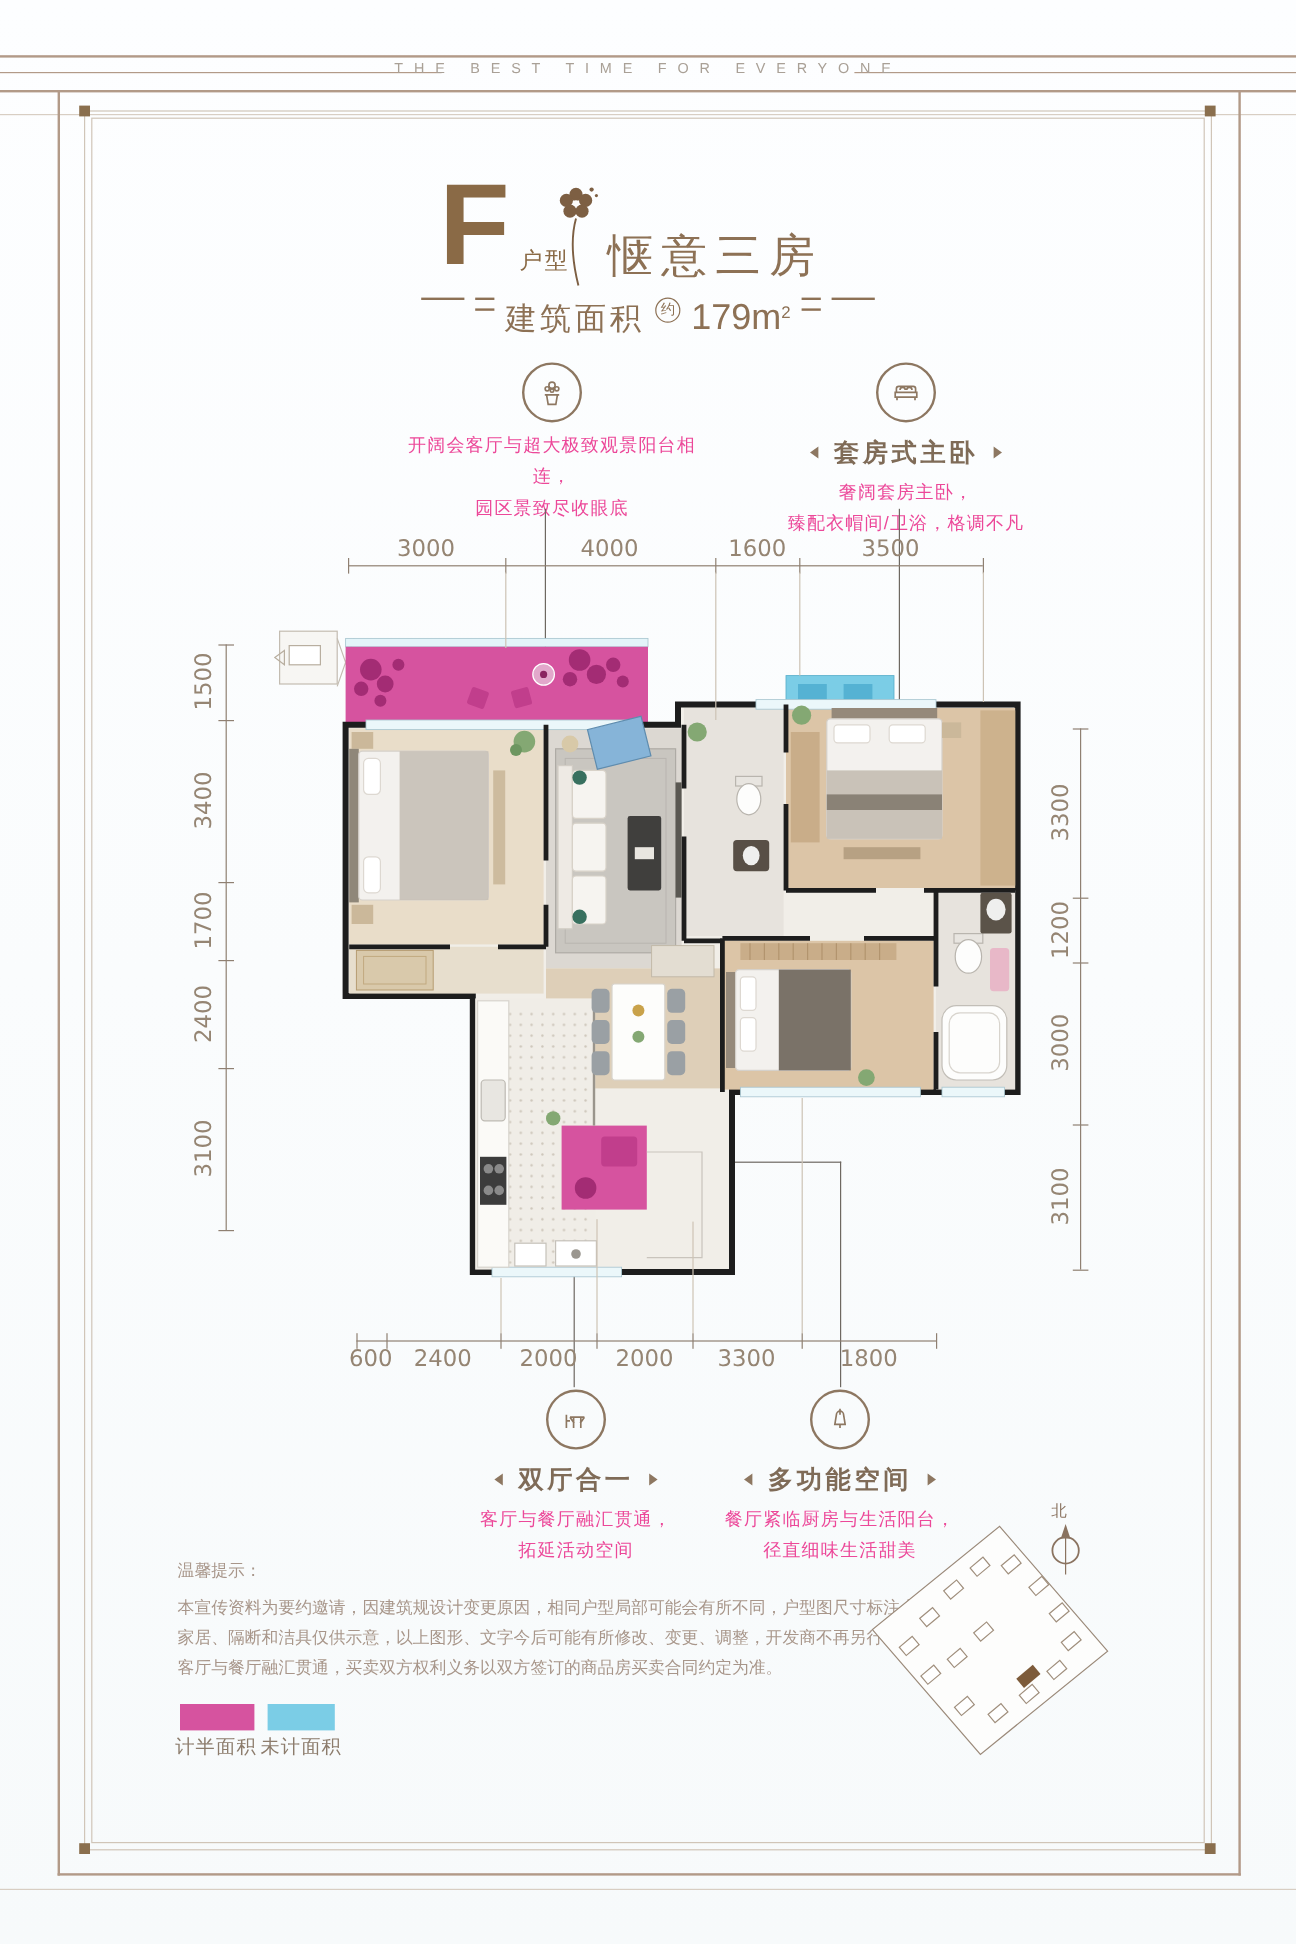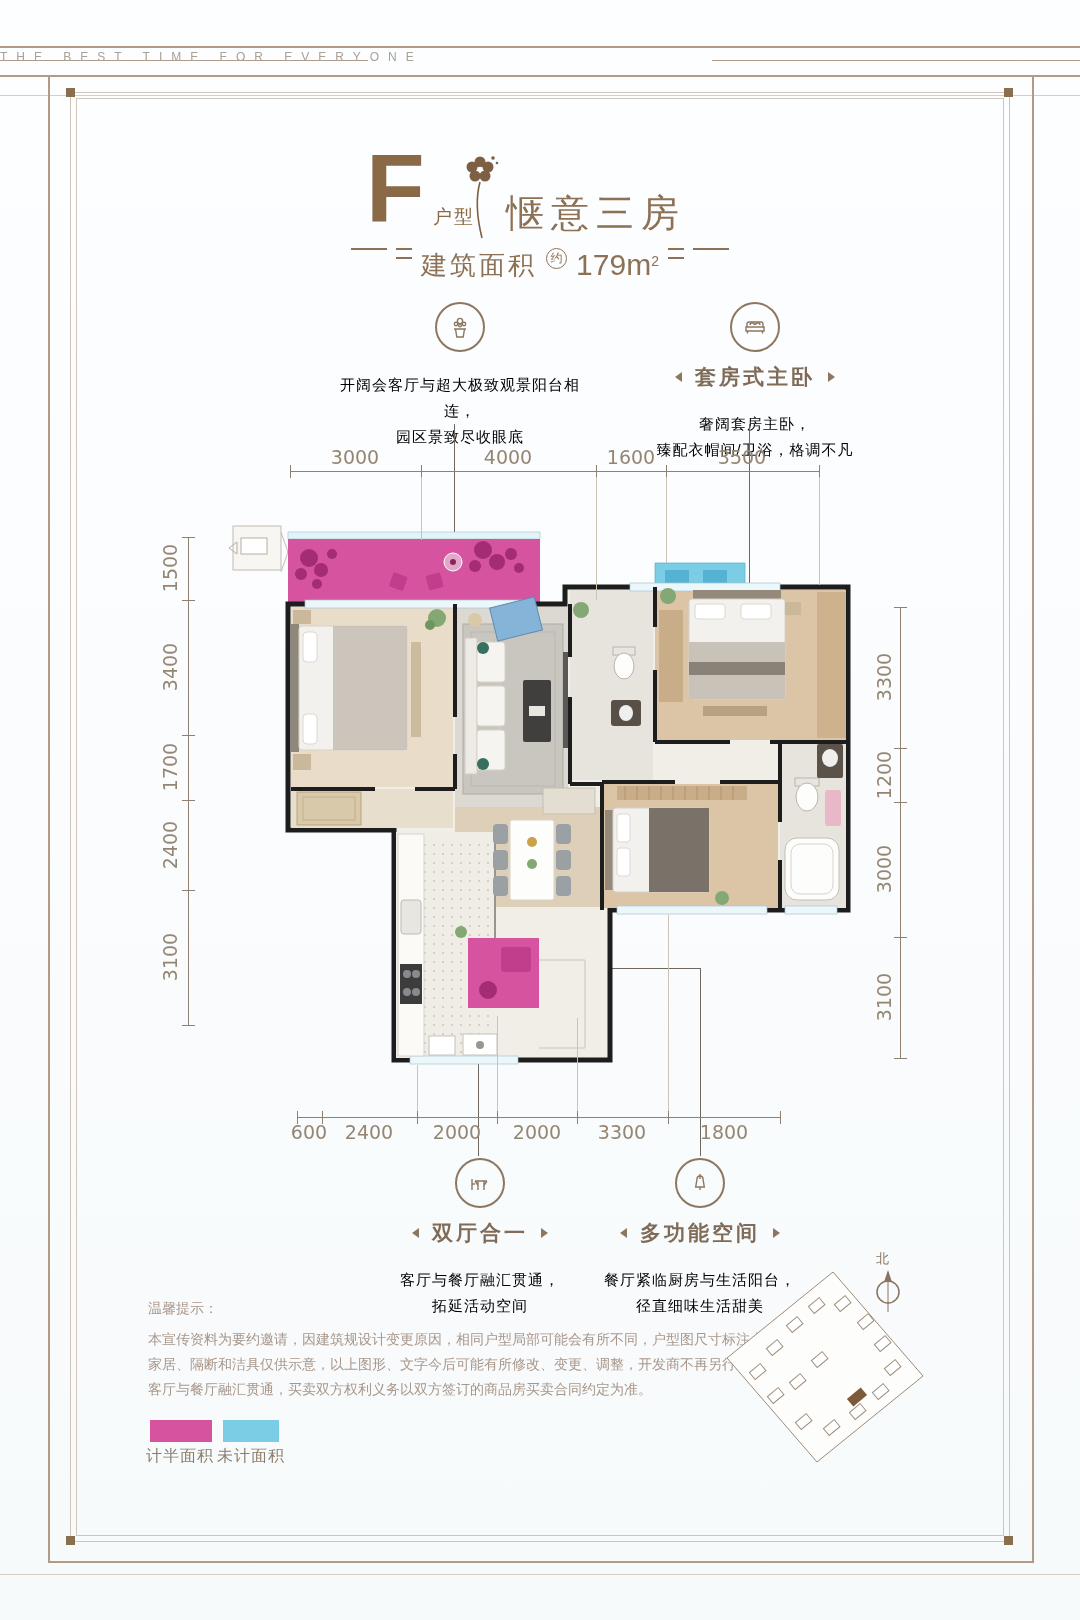--- a/index.html
+++ b/index.html
@@ -8,41 +8,41 @@
        font-family:"Liberation Sans","DejaVu Sans",sans-serif}
   .abs{position:absolute}
   .hl{position:absolute;background:#8f8072;height:1px}
   .vl{position:absolute;background:#8f8072;width:1px}
   .tkv{position:absolute;width:1px;height:13px;background:#8f8072}
   .tkh{position:absolute;width:13px;height:1px;background:#8f8072}
   .ext{position:absolute;width:1px;background:#cdc3b5}
   .dlab{position:absolute;transform:translateX(-50%);font-size:19px;color:#958573;font-family:"DejaVu Sans",sans-serif}
   .dlabv{position:absolute;transform:translate(-50%,-50%) rotate(-90deg);font-size:19px;color:#958573;font-family:"DejaVu Sans",sans-serif}
   .frame-line{position:absolute;background:#b29a88}
-  .banner-text{position:absolute;top:50px;left:0;width:100%;font-size:12px;letter-spacing:9px;color:#a9a096}
+  .banner-text{position:absolute;top:50px;left:0;width:100%;text-align:center;font-size:12px;letter-spacing:9px;color:#a9a096}
   .outer-rect{position:absolute;left:48px;top:75px;width:982px;height:1486px;
               border-left:2px solid #b29a88;border-right:2px solid #b29a88;border-bottom:2px solid #b29a88}
   .inner-rect{position:absolute;border:1px solid #d0c5b8}
   .corner-sq{position:absolute;width:9px;height:9px;background:#8a6f4e}
   .title-f{position:absolute;left:366px;top:140px;font-size:96px;font-weight:bold;color:#8a6a46;line-height:1}
   .title-ft{position:absolute;left:433px;top:204px;font-size:19px;letter-spacing:2px;color:#8a6a46}
   .title-name{position:absolute;left:506px;top:188px;font-size:38px;letter-spacing:7px;color:#8d7155}
   .area-row{position:absolute;left:0;top:248px;width:100%;display:flex;align-items:flex-start;justify-content:center;gap:9px;color:#8d7155}
   .dash{width:36px;height:2px;background:#8d7155}
   .dbl{width:16px;height:7px;border-top:2px solid #8d7155;border-bottom:2px solid #8d7155}
   .area-txt{font-size:26px;letter-spacing:3px;color:#8d7155}
   .approx{width:19px;height:19px;border:1px solid #8d7155;border-radius:50%;font-size:12px;line-height:19px;text-align:center;color:#8d7155}
   .area-val{font-size:30px;color:#8d7155}
   .area-sup{font-size:14px;vertical-align:9px;color:#8d7155}
   .callout{position:absolute;width:260px;text-align:center}
   .cicon{width:46px;height:46px;border:2px solid #8d7761;border-radius:50%;margin:0 auto;display:flex;align-items:center;justify-content:center}
   .ctitle{margin-top:11px;display:flex;align-items:center;justify-content:center;gap:13px;font-size:21px;font-weight:bold;letter-spacing:3px;color:#7f6b57}
   .tri-l{width:0;height:0;border-top:5px solid transparent;border-bottom:5px solid transparent;border-right:7px solid #8d7761}
   .tri-r{width:0;height:0;border-top:5px solid transparent;border-bottom:5px solid transparent;border-left:7px solid #8d7761}
-  .cdesc{margin-top:20px;font-size:15px;line-height:26px;color:#000000;letter-spacing:1px}
+  .cdesc{margin-top:7px;font-size:15px;line-height:26px;color:#ec4899;letter-spacing:1px}
   .ldr{position:absolute;background:#6e6861}
   .dot{position:absolute;width:7px;height:7px;border-radius:50%;background:#5f5a54}
   .notice{position:absolute;left:148px;top:1296px;font-size:14px;color:#a8968a;line-height:25px;white-space:nowrap}
   .legend-swatch{position:absolute;height:22px;top:1420px}
   .legend-label{position:absolute;top:1446px;font-size:16px;color:#8c7c6c;letter-spacing:1px}
   .north-label{position:absolute;left:876px;top:1250px;font-size:13px;color:#8a7360}
 </style>
 </head>
 <body>
 

